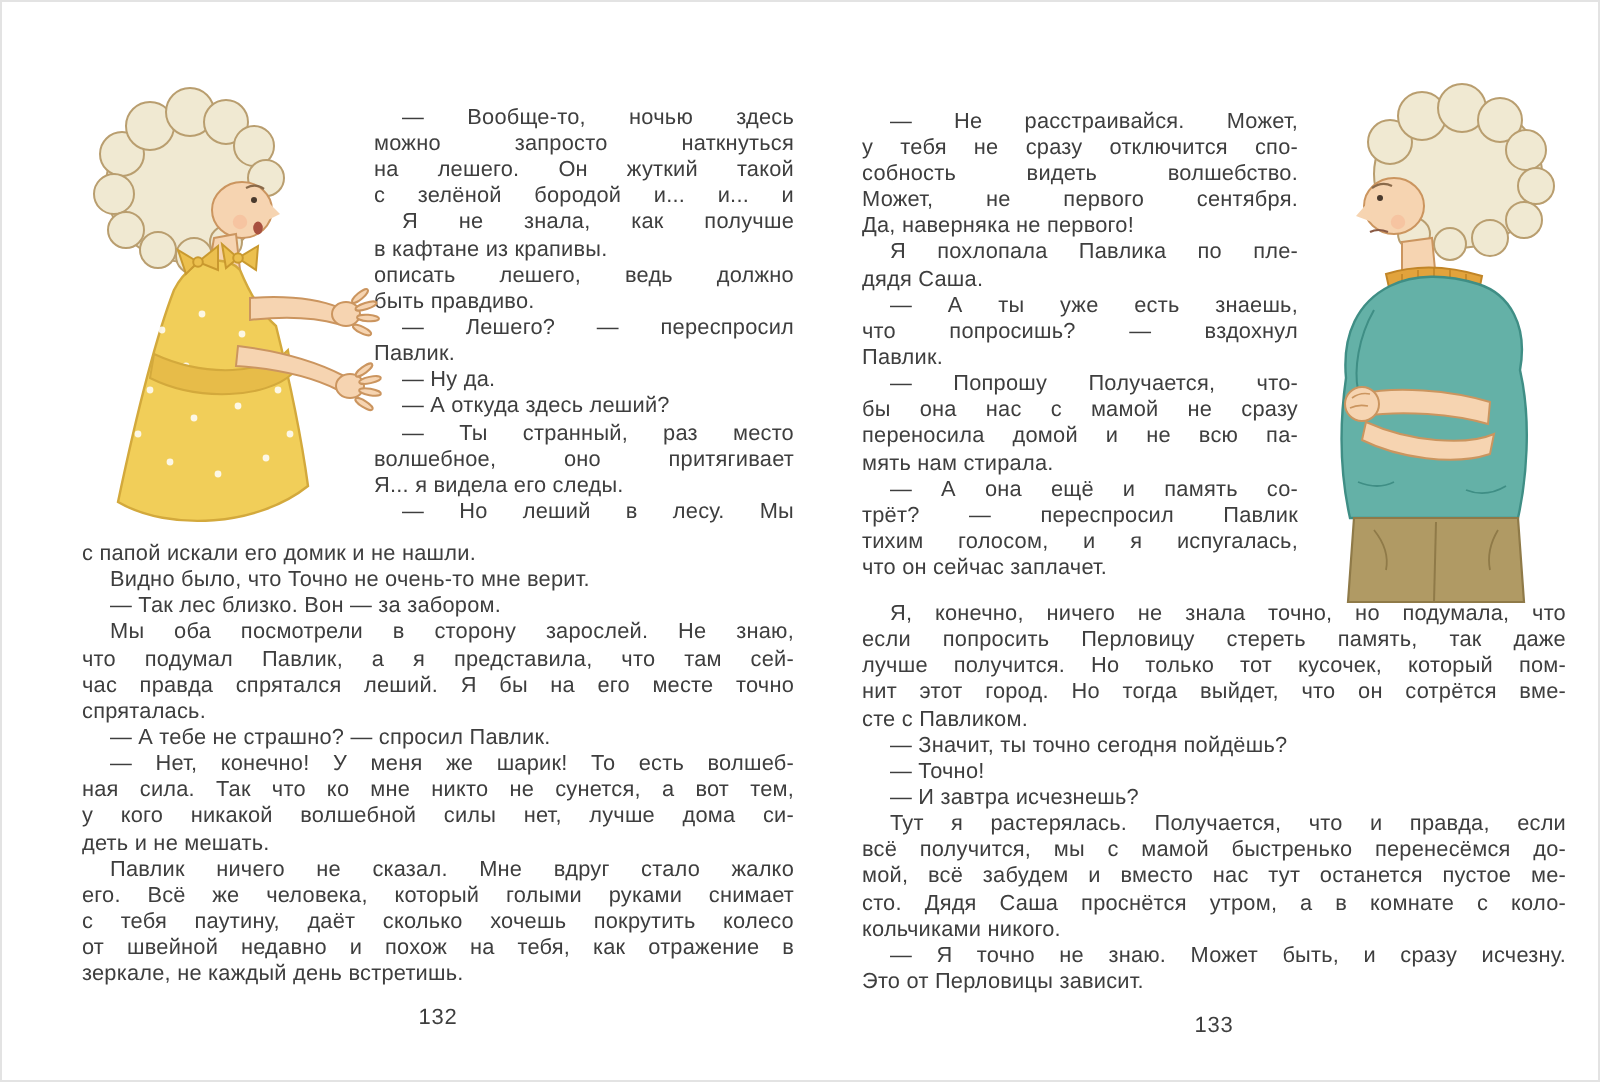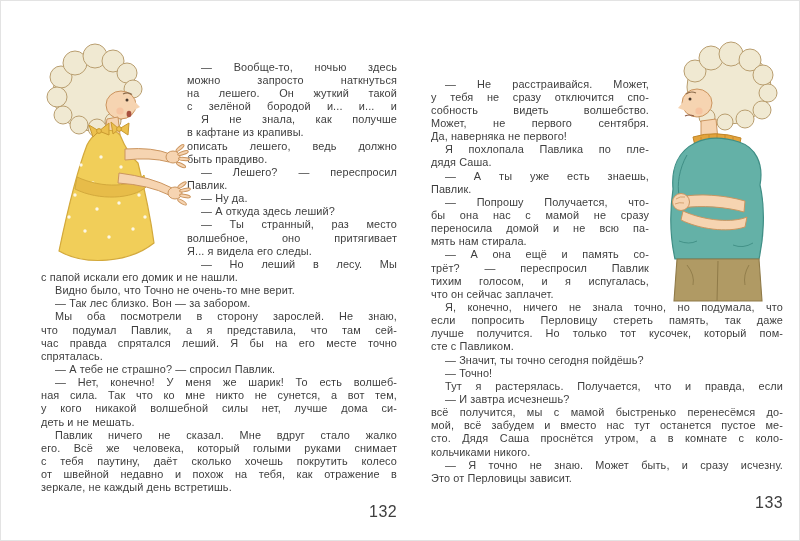--- a/index.html
+++ b/index.html
@@ -4,35 +4,35 @@
 <style>
   html,body{margin:0;padding:0;background:#fff;}
   .spread{
     position:relative;width:800px;height:541px;background:#fff;
     box-sizing:border-box;border:1px solid #e3e3e3;overflow:hidden;
     font-family:"Liberation Sans",sans-serif;
   }
   .page{position:absolute;top:44px;}
   .page-left{left:40px;width:356px;}
   .page-right{left:430px;width:352px;}
-  .top-section{display:flex;align-items:flex-end;}
+  .top-section{display:flex;align-items:center;}
   .page-left  .illo-box{width:146px;flex:0 0 146px;position:relative;}
   .page-left  .narrow-col{width:210px;flex:0 0 210px;}
   .page-right .narrow-col{width:218px;flex:0 0 218px;}
   .page-right .illo-box{width:134px;flex:0 0 134px;position:relative;}
   .illo-box svg{display:block;overflow:visible;}
   .ln{
     font-size:10.9px;line-height:13.15px;height:13.15px;
     color:var(--text,#3e3e3e);letter-spacing:.12px;
     text-align:justify;text-align-last:justify;overflow:hidden;
   }
   .ln.ind{padding-left:14px;}
   .ln.end{text-align-last:left;}
   .pagenum{
-    margin-top:9px;text-align:right;font-size:16px;letter-spacing:.4px;
+    margin-top:9px;text-align:center;font-size:11px;letter-spacing:.4px;
     color:var(--text,#3e3e3e);
   }
 </style>
 </head>
 <body>
 
 <div class="spread">
 
   <div class="page page-left">
     <div class="top-section">
@@ -155,20 +155,21 @@
     <div class="top-section">
       <div class="narrow-col">
           <div class="ln ind">— Не расстраивайся. Может,</div>
           <div class="ln">у тебя не сразу отключится спо-</div>
           <div class="ln">собность видеть волшебство.</div>
           <div class="ln">Может, не первого сентября.</div>
           <div class="ln end">Да, наверняка не первого!</div>
           <div class="ln ind">Я похлопала Павлика по пле-</div>
           <div class="ln end">дядя Саша.</div>
           <div class="ln ind">— А ты уже есть знаешь,</div>
+          <div class="ln">что попросишь? — вздохнул</div>
           <div class="ln end">Павлик.</div>
           <div class="ln ind">— Попрошу Получается, что-</div>
           <div class="ln">бы она нас с мамой не сразу</div>
           <div class="ln">переносила домой и не всю па-</div>
           <div class="ln end">мять нам стирала.</div>
           <div class="ln ind">— А она ещё и память со-</div>
           <div class="ln">трёт? — переспросил Павлик</div>
           <div class="ln">тихим голосом, и я испугалась,</div>
           <div class="ln end">что он сейчас заплачет.</div>
         </div>
@@ -216,25 +217,26 @@
           <path d="M28,214 L110,214 L113,256 L25,256 Z" fill="#b09a64" stroke="#8f7a48" stroke-width="1.1"></path>
           <path d="M69,216 L68,256" stroke="#8f7a48" stroke-width="1"></path>
           <path d="M38,220 Q46,230 44,240 M100,220 Q94,230 96,240" fill="none" stroke="#8f7a48" stroke-width="0.9"></path>
         </svg>
       </div>
     </div>
     <div class="wide-col">
         <div class="ln ind">Я, конечно, ничего не знала точно, но подумала, что</div>
         <div class="ln">если попросить Перловицу стереть память, так даже</div>
         <div class="ln">лучше получится. Но только тот кусочек, который пом-</div>
+        <div class="ln">нит этот город. Но тогда выйдет, что он сотрётся вме-</div>
         <div class="ln end">сте с Павликом.</div>
         <div class="ln ind end">— Значит, ты точно сегодня пойдёшь?</div>
         <div class="ln ind end">— Точно!</div>
+        <div class="ln ind end">— И завтра исчезнешь?</div>
         <div class="ln ind">Тут я растерялась. Получается, что и правда, если</div>
-        <div class="ln ind end">— И завтра исчезнешь?</div>
         <div class="ln">всё получится, мы с мамой быстренько перенесёмся до-</div>
         <div class="ln">мой, всё забудем и вместо нас тут останется пустое ме-</div>
         <div class="ln">сто. Дядя Саша проснётся утром, а в комнате с коло-</div>
         <div class="ln end">кольчиками никого.</div>
         <div class="ln ind">— Я точно не знаю. Может быть, и сразу исчезну.</div>
         <div class="ln end">Это от Перловицы зависит.</div>
       </div>
     <div class="pagenum">133</div>
   </div>
 

